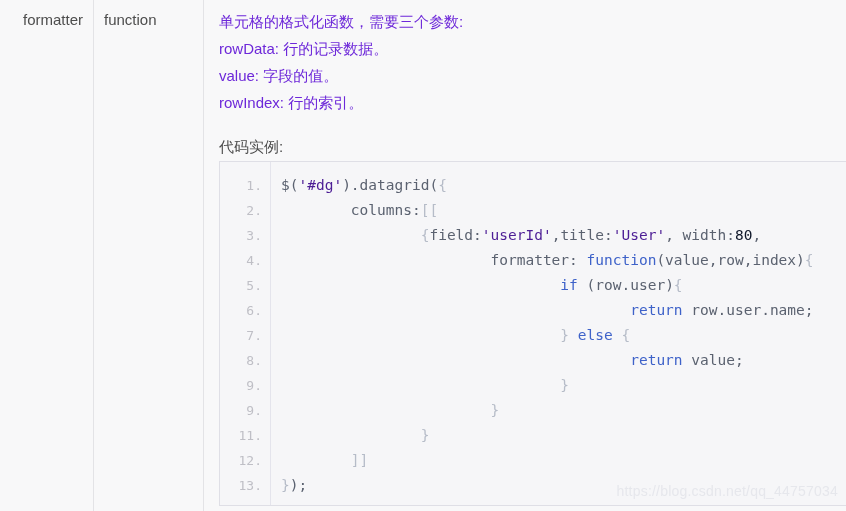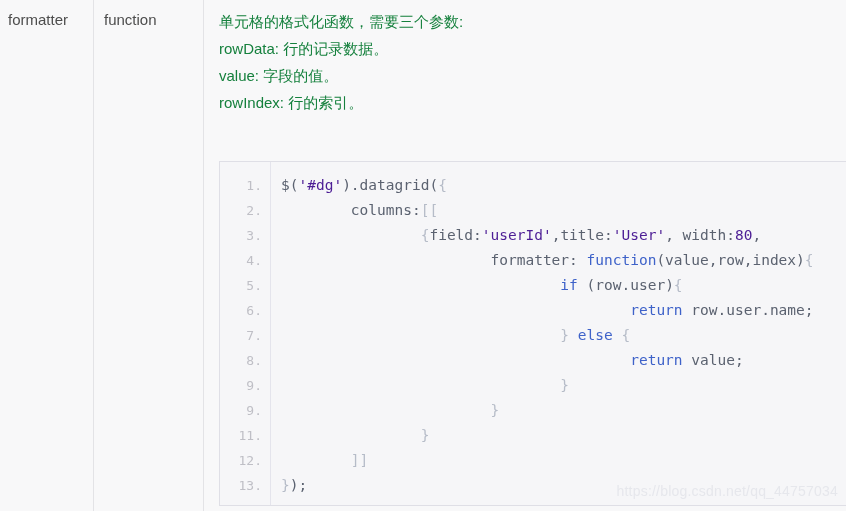--- a/index.html
+++ b/index.html
@@ -37,20 +37,21 @@
   .cell-name {
     position: absolute;
     left: 0;
     top: 0;
     width: 93px;
     padding: 9px 10px 0 8px;
     box-sizing: border-box;
     font-size: 15px;
     color: #4d4d4d;
     line-height: 22px;
+    text-align: right;
   }
   .cell-type {
     position: absolute;
     left: 94px;
     top: 0;
     width: 109px;
     padding: 9px 10px 0 10px;
     box-sizing: border-box;
     font-size: 15px;
     color: #4d4d4d;
@@ -61,21 +62,21 @@
     left: 204px;
     top: 0;
     right: 0;
     bottom: 0;
     padding: 8px 0 0 15px;
     box-sizing: border-box;
   }
 
   .desc-line {
     font-size: 15px;
-    color: #15803d;
+    color: #6d28d9;
     line-height: 27px;
     white-space: pre;
   }
   .desc-gap { height: 17px; }
   .desc-label {
     font-size: 15px;
     color: #4d4d4d;
     line-height: 27px;
   }
 
@@ -124,21 +125,21 @@
     height: 25px;
     line-height: 25px;
     font-family: "DejaVu Sans Mono", monospace;
     font-size: 14.5px;
     color: #5b6270;
     white-space: pre;
     padding-left: 9px;
   }
   .tok-str { color: #4c1d95; }
   .tok-kw  { color: #3e62c9; }
-  .tok-num { color: #4c1d95; }
+  .tok-num { color: #0f172a; }
   .tok-pun { color: #b6bcc8; }
 
   .watermark {
     position: absolute;
     right: 8px;
     bottom: 12px;
     font-family: "Liberation Sans", sans-serif;
     font-size: 14px;
     color: #e6e7ec;
     letter-spacing: 0.2px;
@@ -161,20 +162,21 @@
     <span>function</span>
   </div>
 
   <div class="cell-description">
     <div class="cell-desc">
       <div class="desc-line">单元格的格式化函数，需要三个参数:</div>
       <div class="desc-line">rowData: 行的记录数据。</div>
       <div class="desc-line">value: 字段的值。</div>
       <div class="desc-line">rowIndex: 行的索引。</div>
       <div class="desc-gap"></div>
+      <div class="desc-label">代码实例:</div>
     </div>
   </div>
 
   <div class="code-block">
 
     <div class="gutter">
       <div class="gutter-inner">
         <div class="gutter-num">1.</div>
         <div class="gutter-num">2.</div>
         <div class="gutter-num">3.</div>

